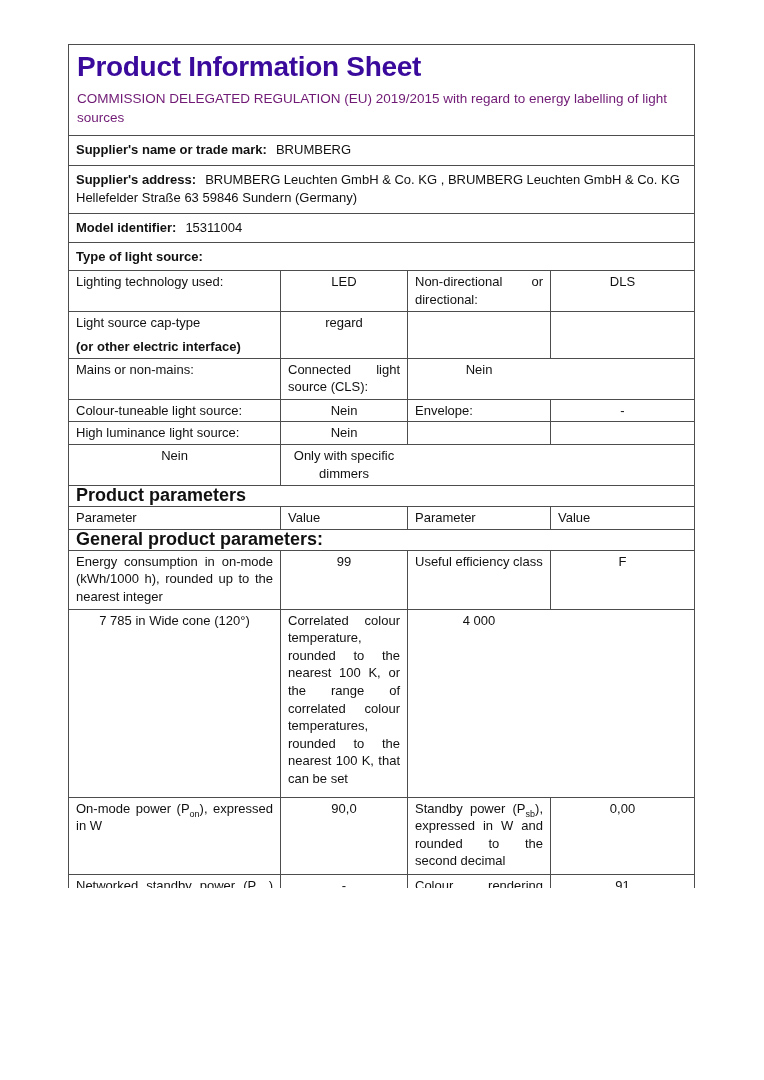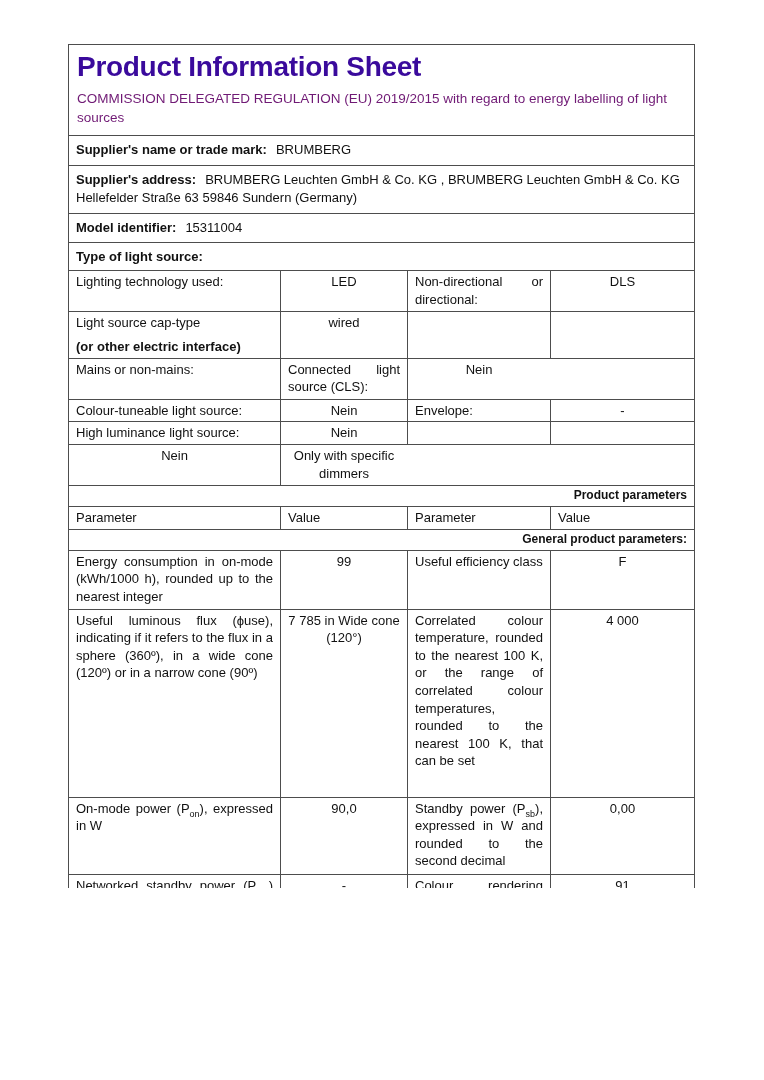--- a/index.html
+++ b/index.html
@@ -52,24 +52,24 @@
     grid-template-columns:211px 127px 143px 1fr;
   }
   .c{
     padding:2px 7px;
     box-sizing:border-box;
   }
   .c.p{text-align:justify;}
   .c.v{text-align:center;}
   .c + .c{border-left:1px solid #4d4d4d;}
   .sect{
-    text-align:right;
+    text-align:left;
     font-weight:bold;
     padding:1px 7px;
-    font-size:12px;
+    font-size:18px;
   }
   .line2{margin-top:7px;font-weight:bold;}
   
   .h-sname{min-height:30px}
   .h-saddr{min-height:48px}
   .h-smodel{min-height:28px}
   .h-stype{min-height:28px}
   .h-r1{min-height:40px}
   .h-r2{min-height:45px}
   .h-r3{min-height:41px}
@@ -124,21 +124,21 @@
       <div class="c v">LED</div>
       <div class="c p">Non-directional or directional:</div>
       <div class="c v">DLS</div>
     </div>
 
     <div class="row grid4 h-r2">
       <div class="c p">
         <div>Light source cap-type</div>
         <div class="line2">(or other electric interface)</div>
       </div>
-      <div class="c v">wired</div>
+      <div class="c v">regard</div>
       <div class="c p"></div>
       <div class="c v"></div>
     </div>
 
     <div class="row grid4 h-r3">
       <div class="c p">Mains or non-mains:</div>
       <div class="c p">Connected light source (CLS):</div>
       <div class="c v">Nein</div>
     </div>
 
@@ -173,21 +173,20 @@
     <div class="row sect h-sec">General product parameters:</div>
 
     <div class="row grid4 h-g1">
       <div class="c p">Energy consumption in on-mode (kWh/1000 h), rounded up to the nearest integer</div>
       <div class="c v">99</div>
       <div class="c p">Useful efficiency class</div>
       <div class="c v">F</div>
     </div>
 
     <div class="row grid4 h-g2">
-      <div class="c p">Useful luminous flux (ϕuse), indicating if it refers to the flux in a sphere (360º), in a wide cone (120º) or in a narrow cone (90º)</div>
       <div class="c v">7 785 in Wide cone (120°)</div>
       <div class="c p">Correlated colour temperature, rounded to the nearest 100 K, or the range of correlated colour temperatures, rounded to the nearest 100 K, that can be set</div>
       <div class="c v">4 000</div>
     </div>
 
     <div class="row grid4 h-g3">
       <div class="c p"><span>On-mode power (P</span><sub>on</sub><span>), expressed in W</span></div>
       <div class="c v">90,0</div>
       <div class="c p"><span>Standby power (P</span><sub>sb</sub><span>), expressed in W and rounded to the second decimal</span></div>
       <div class="c v">0,00</div>

